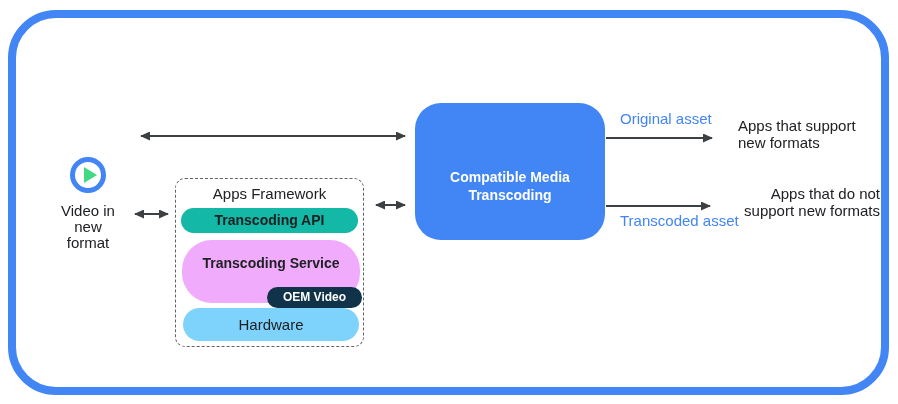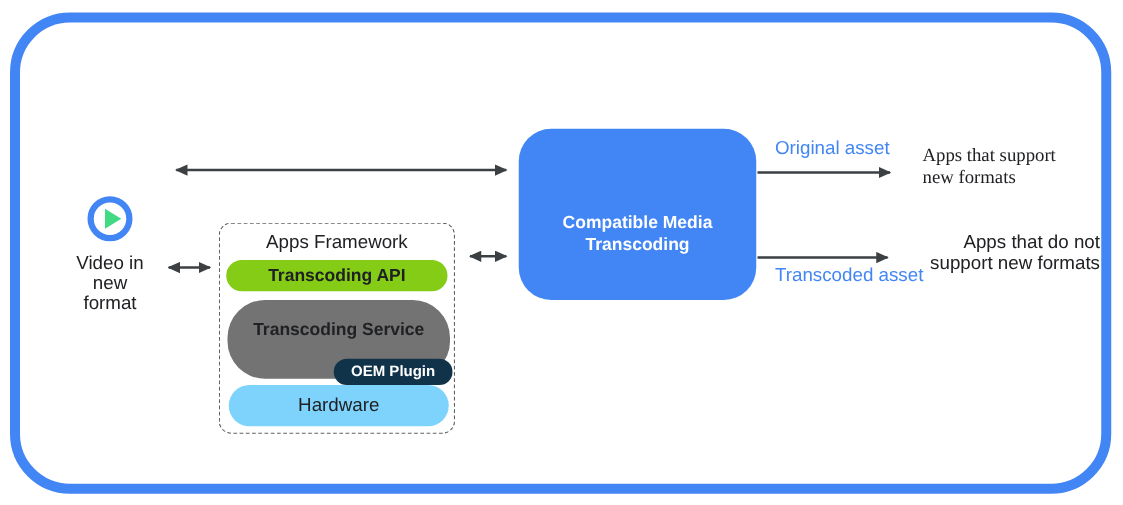--- a/index.html
+++ b/index.html
@@ -87,32 +87,32 @@
   .pill {
     position: absolute;
     box-sizing: border-box;
     text-align: center;
   }
   .pill-api {
     left: 181px;
     top: 208px;
     width: 177px;
     height: 25px;
-    background: #84cc16;
+    background: #14b8a6;
     border-radius: 13px;
     font-size: 14px;
     font-weight: bold;
     line-height: 25px;
   }
   .pill-service {
     left: 182px;
     top: 240px;
     width: 178px;
     height: 63px;
-    background: #737373;
+    background: #f0abfc;
     border-radius: 30px;
     font-size: 14px;
     font-weight: bold;
     line-height: 46px;
   }
   .pill-oem {
     left: 267px;
     top: 287px;
     width: 95px;
     height: 21px;
@@ -161,21 +161,21 @@
     font-size: 15px;
     white-space: nowrap;
   }
   .asset-original { left: 620px; top: 110px; }
   .asset-transcoded { left: 620px; top: 212px; }
   .apps-label {
     position: absolute;
     font-size: 15px;
     line-height: 17px;
   }
-  .apps-support { left: 738px; top: 117px; width: 128px; font-family: Liberation Serif, serif; }
+  .apps-support { left: 738px; top: 117px; width: 128px; }
   .apps-nosupport { left: 738px; top: 185px; width: 142px; text-align: right; }
 </style>
 </head>
 <body>
 
 <div class="canvas">
 
   <div class="frame"></div>
 
   <svg class="arrows" viewBox="0 0 898 404" xmlns="http://www.w3.org/2000/svg">
@@ -196,21 +196,21 @@
 
   <div class="play-icon">
     <div class="play-triangle"></div>
   </div>
   <div class="source-label">Video in new format</div>
 
   <div class="framework-box"></div>
   <div class="framework-title">Apps Framework</div>
   <div class="pill pill-api">Transcoding API</div>
   <div class="pill pill-service">Transcoding Service</div>
-  <div class="pill pill-oem">OEM Plugin</div>
+  <div class="pill pill-oem">OEM Video</div>
   <div class="pill pill-hardware">Hardware</div>
 
   <div class="transcoding-box">
     <div class="line1">Compatible Media Transcoding</div>
   </div>
 
   <div class="asset-label asset-transcoded">Transcoded asset</div>
   <div class="asset-label asset-original">Original asset</div>
   <div class="apps-label apps-support">Apps that support new formats</div>
   <div class="apps-label apps-nosupport">Apps that do not support new formats</div>

